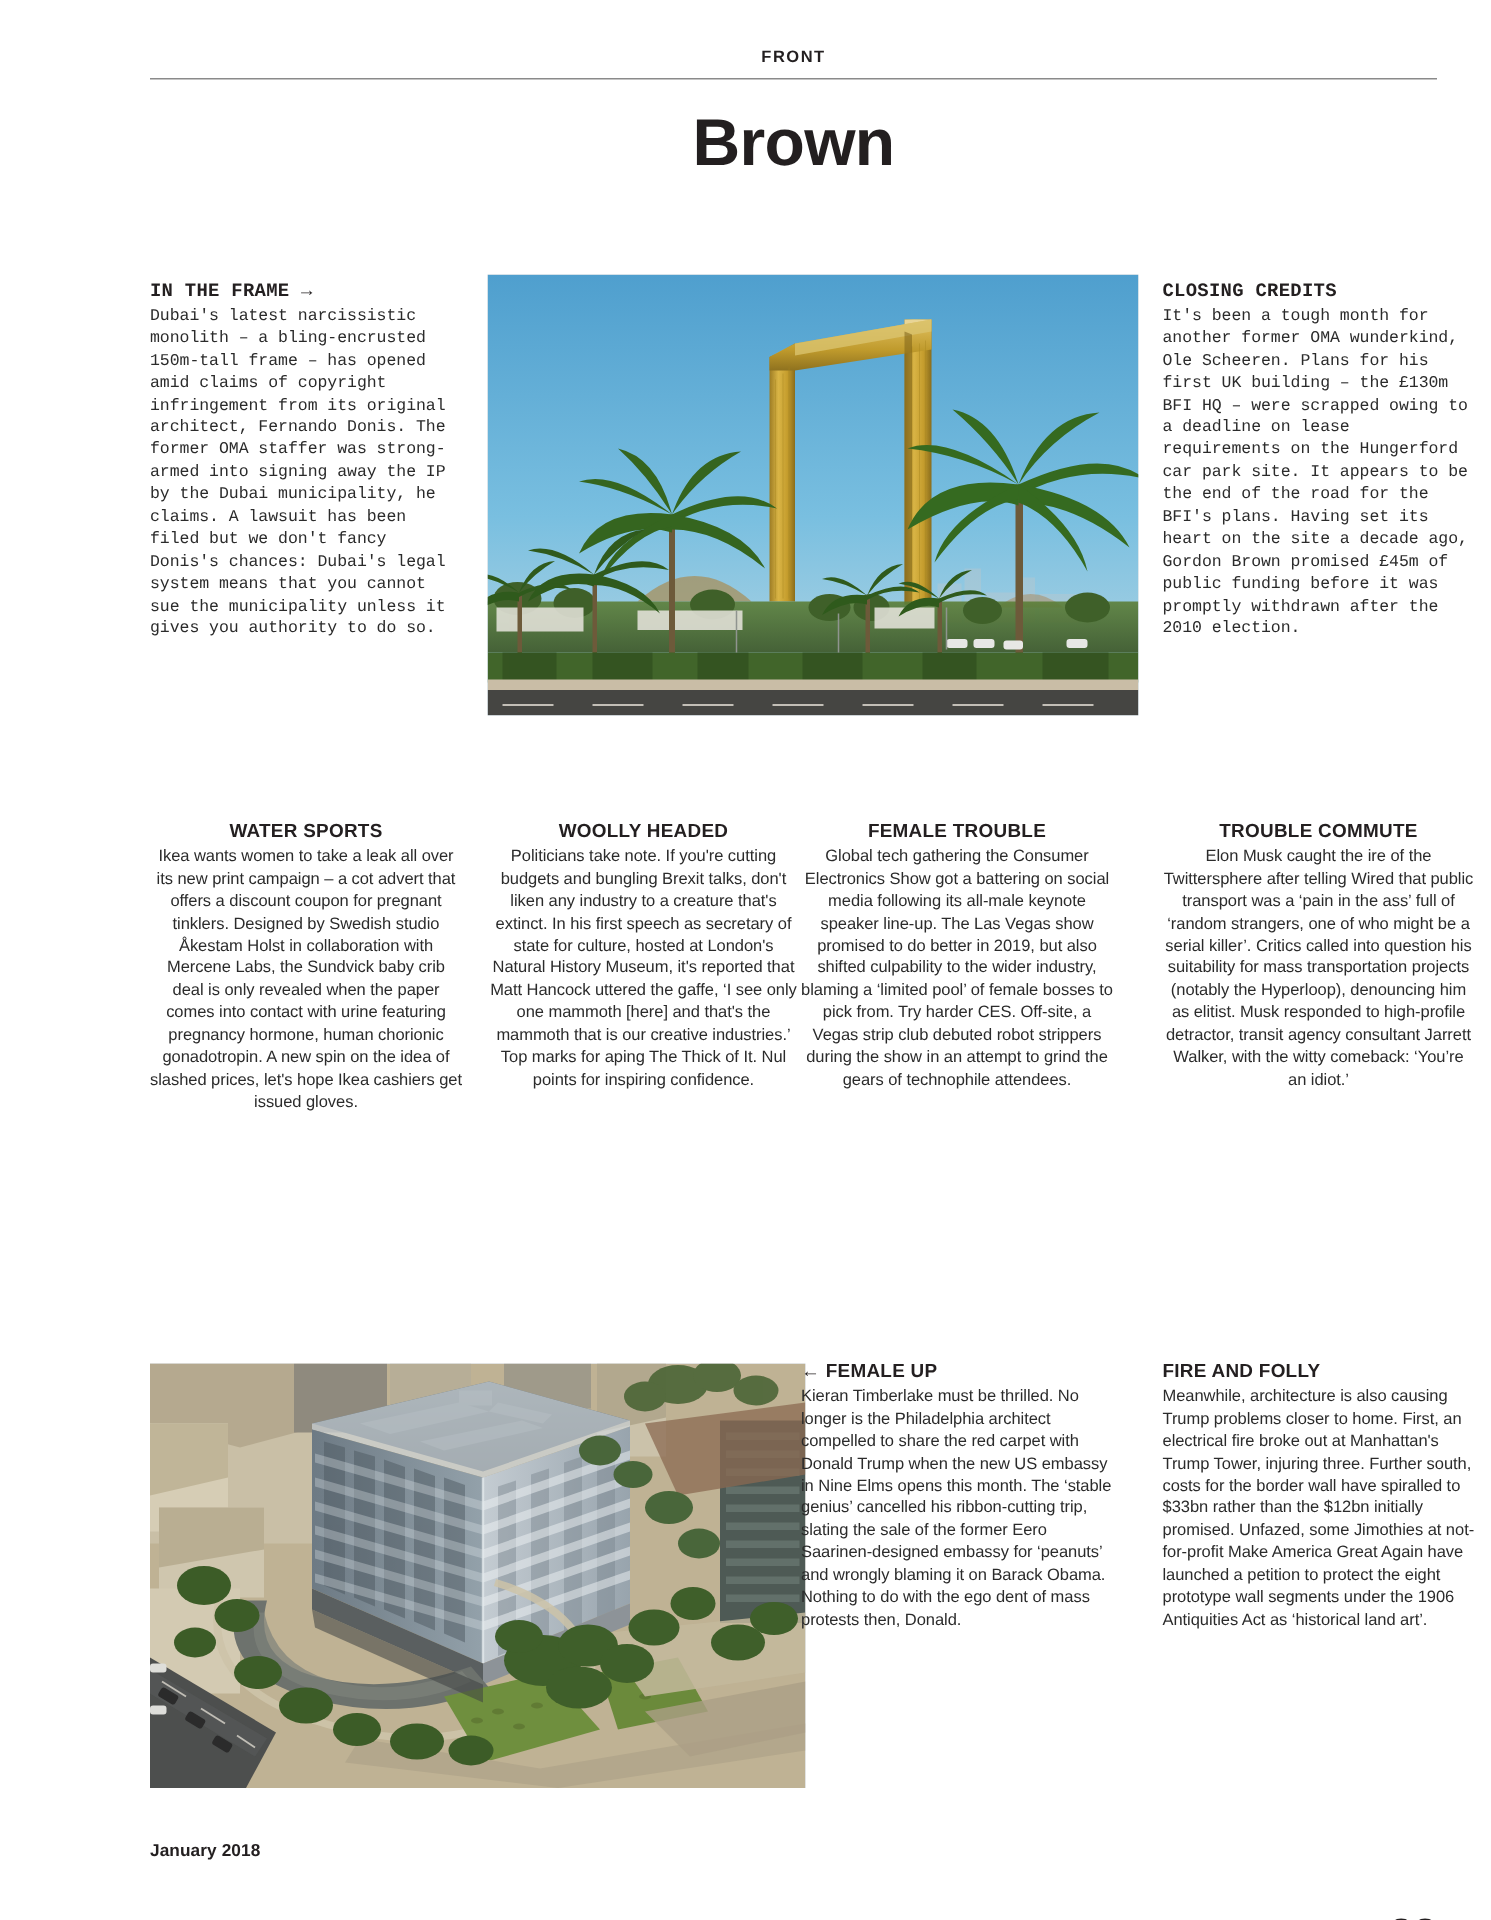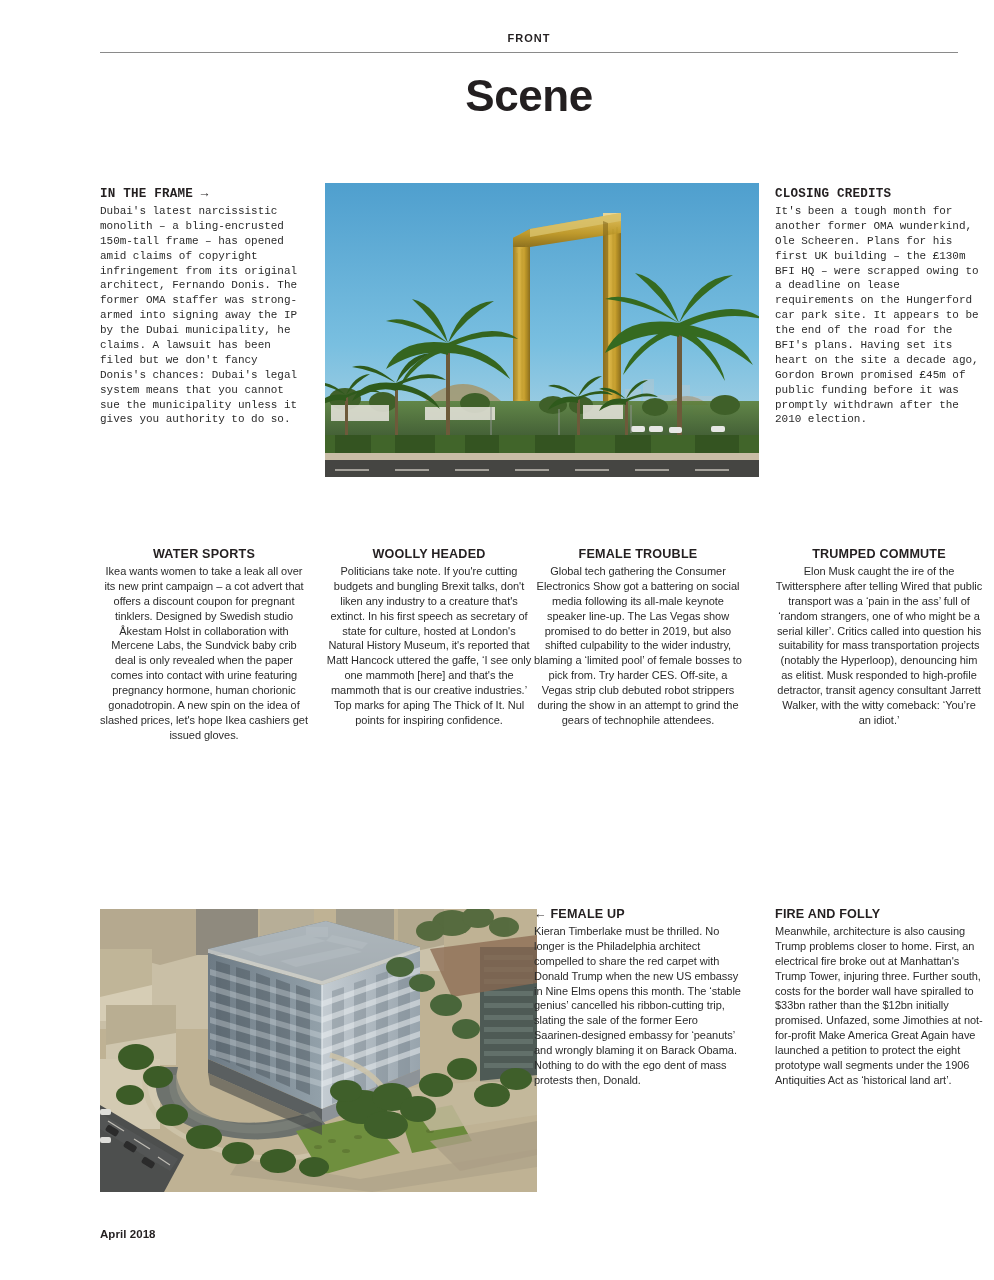--- a/index.html
+++ b/index.html
@@ -136,21 +136,21 @@
   }
 </style>
 </head>
 <body>
 
 <div class="page">
 
   <div class="runninghead">FRONT</div>
   <div class="head-rule"></div>
 
-  <div class="section-title">Scene</div>
+  <div class="section-title">Brown</div>
 
   <div class="col r1 c1">
     <h3>IN THE FRAME →</h3>
     <p>Dubai's latest narcissistic monolith – a bling-encrusted 150m-tall frame – has opened amid claims of copyright infringement from its original architect, Fernando Donis. The former OMA staffer was strong-armed into signing away the IP by the Dubai municipality, he claims. A lawsuit has been filed but we don't fancy Donis's chances: Dubai's legal system means that you cannot sue the municipality unless it gives you authority to do so.</p>
   </div>
 
   <div class="photo photo-top">
     <svg viewBox="0 0 434 294" preserveAspectRatio="none">
       <defs>
         <linearGradient id="sky" x1="0" y1="0" x2="0" y2="1">
@@ -340,21 +340,21 @@
   </div>
   <div class="col r2 c2">
     <h3>WOOLLY HEADED</h3>
     <p>Politicians take note. If you're cutting budgets and bungling Brexit talks, don't liken any industry to a creature that's extinct. In his first speech as secretary of state for culture, hosted at London's Natural History Museum, it's reported that Matt Hancock uttered the gaffe, ‘I see only one mammoth [here] and that's the mammoth that is our creative industries.’ Top marks for aping The Thick of It. Nul points for inspiring confidence.</p>
   </div>
   <div class="col r2 c3">
     <h3>FEMALE TROUBLE</h3>
     <p>Global tech gathering the Consumer Electronics Show got a battering on social media following its all-male keynote speaker line-up. The Las Vegas show promised to do better in 2019, but also shifted culpability to the wider industry, blaming a ‘limited pool’ of female bosses to pick from. Try harder CES. Off-site, a Vegas strip club debuted robot strippers during the show in an attempt to grind the gears of technophile attendees.</p>
   </div>
   <div class="col r2 c4">
-    <h3>TRUMPED COMMUTE</h3>
+    <h3>TROUBLE COMMUTE</h3>
     <p>Elon Musk caught the ire of the Twittersphere after telling Wired that public transport was a ‘pain in the ass’ full of ‘random strangers, one of who might be a serial killer’. Critics called into question his suitability for mass transportation projects (notably the Hyperloop), denouncing him as elitist. Musk responded to high-profile detractor, transit agency consultant Jarrett Walker, with the witty comeback: ‘You’re an idiot.’</p>
   </div>
 
   <div class="photo photo-bottom">
     <svg viewBox="0 0 437 283" preserveAspectRatio="none">
       <defs>
         <linearGradient id="facadeL" x1="0" y1="0" x2="1" y2="0">
           <stop offset="0" stop-color="#6d7a84"></stop>
           <stop offset="1" stop-color="#93a1aa"></stop>
         </linearGradient>
@@ -534,16 +534,16 @@
   <div class="col r3 c3">
     <h3>← FEMALE UP</h3>
     <p>Kieran Timberlake must be thrilled. No longer is the Philadelphia architect compelled to share the red carpet with Donald Trump when the new US embassy in Nine Elms opens this month. The ‘stable genius’ cancelled his ribbon-cutting trip, slating the sale of the former Eero Saarinen-designed embassy for ‘peanuts’ and wrongly blaming it on Barack Obama. Nothing to do with the ego dent of mass protests then, Donald.</p>
   </div>
 
   <div class="col r3 c4">
     <h3>FIRE AND FOLLY</h3>
     <p>Meanwhile, architecture is also causing Trump problems closer to home. First, an electrical fire broke out at Manhattan's Trump Tower, injuring three. Further south, costs for the border wall have spiralled to $33bn rather than the $12bn initially promised. Unfazed, some Jimothies at not-for-profit Make America Great Again have launched a petition to protect the eight prototype wall segments under the 1906 Antiquities Act as ‘historical land art’.</p>
   </div>
 
-  <div class="footer-date">April 2018</div>
+  <div class="footer-date">January 2018</div>
   <div class="footer-page">23</div>
 
 </div>
 
 </body></html>

